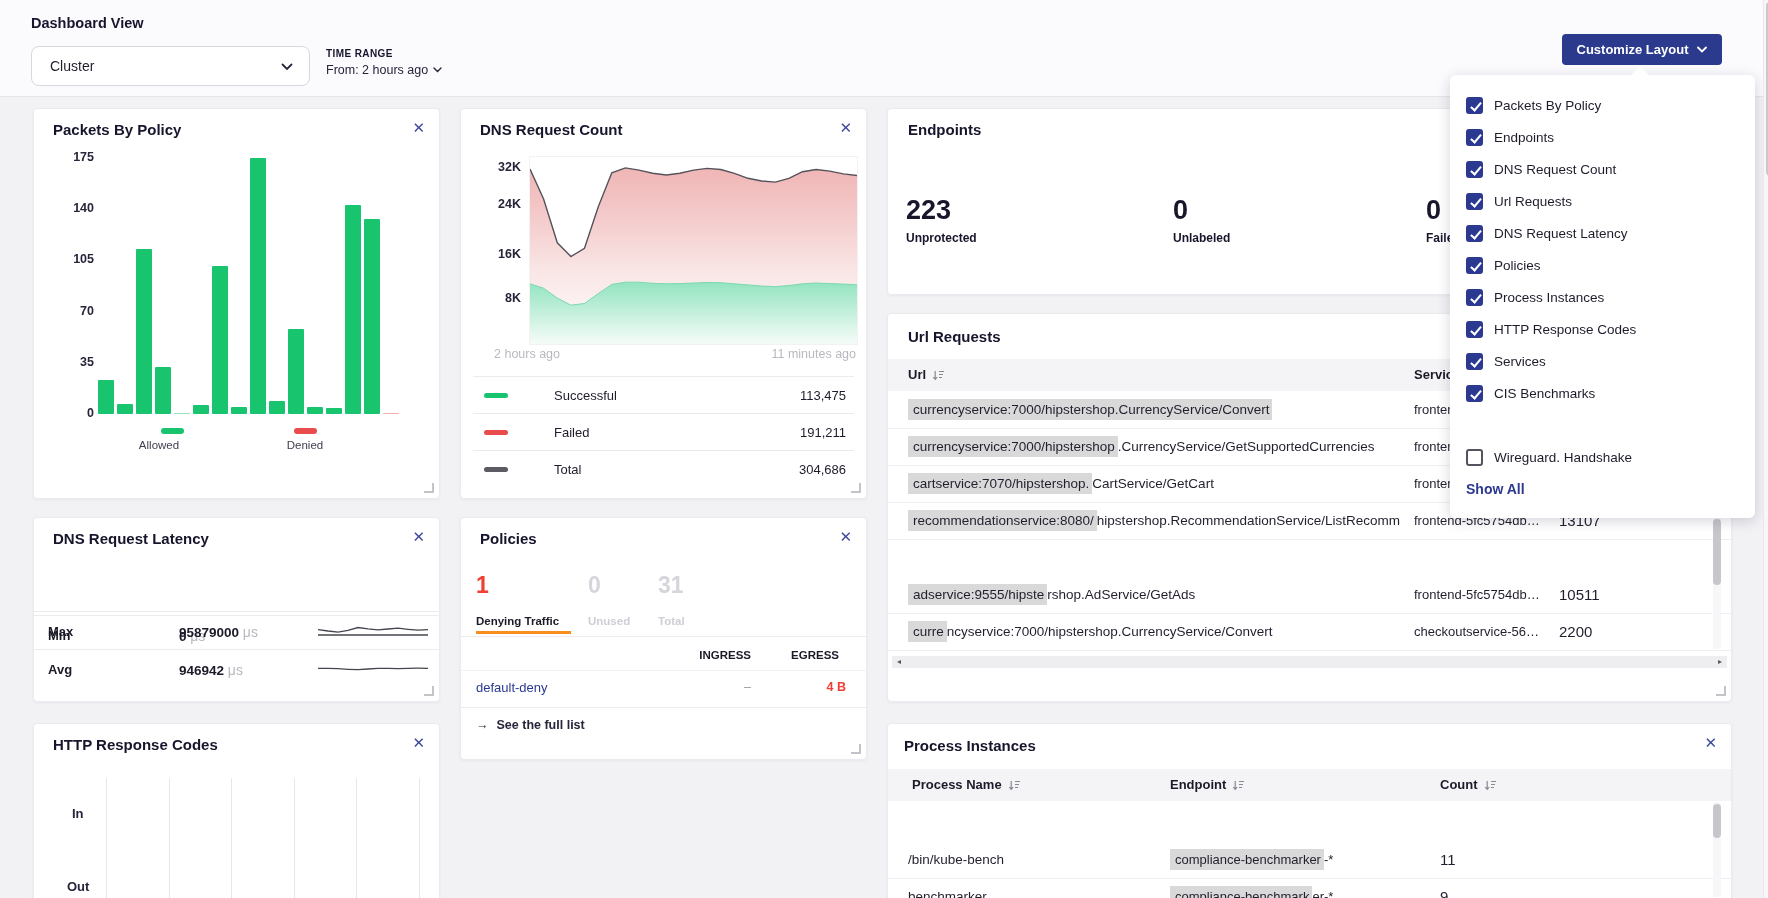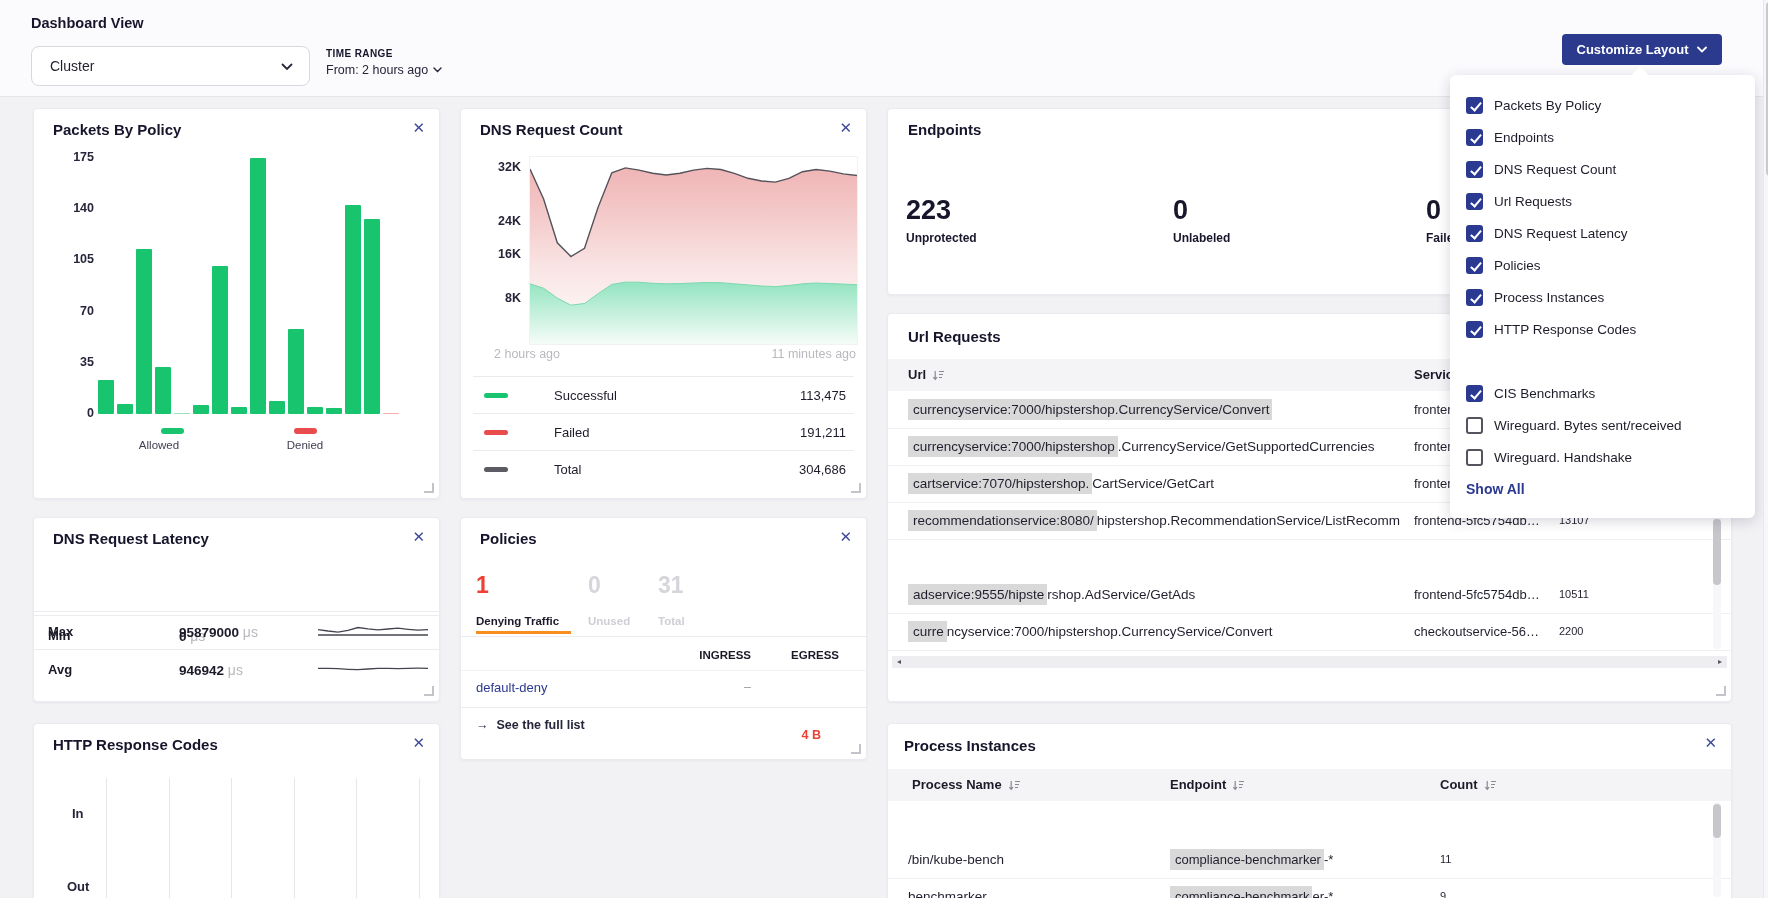--- a/index.html
+++ b/index.html
@@ -41,21 +41,21 @@
   
   .ep-stat{position:absolute;top:88px;}
   .ep-num{font-size:27px;font-weight:800;color:#17162b;line-height:1;}
   .ep-lab{margin-top:7px;font-size:12px;font-weight:700;color:#17162b;}
   
   .t-head{position:absolute;top:45px;left:0;right:0;height:32px;background:#f4f3f5;line-height:32px;font-size:13px;font-weight:700;color:#1b1a29;}
   .t-head .hcell{position:absolute;display:flex;align-items:center;gap:6px;height:32px;}
   .u-row{position:absolute;left:0;right:0;height:37px;border-bottom:1px solid #efeef2;}
   .u-url{position:absolute;left:20px;top:0;width:492px;height:37px;line-height:37px;white-space:nowrap;overflow:hidden;font-size:13.5px;color:#201f2e;}
   .u-svc{position:absolute;left:526px;top:0;width:138px;height:37px;line-height:37px;white-space:nowrap;overflow:hidden;font-size:13px;color:#201f2e;}
-  .u-cnt{position:absolute;left:671px;top:0;width:80px;height:37px;line-height:37px;font-size:11px;color:#201f2e;}
+  .u-cnt{position:absolute;left:671px;top:0;width:80px;height:37px;line-height:37px;font-size:15px;color:#201f2e;}
   .hl{background:#d9d9d9;padding:3px 3px 3px 5px;}
   .hscroll{position:absolute;left:4px;right:4px;top:342px;height:12px;background:#eeedf0;display:flex;align-items:center;justify-content:space-between;padding:0 5px;box-sizing:border-box;}
   .hscroll span{font-size:8px;color:#55545e;line-height:1;}
   .vscroll{position:absolute;width:8px;background:#f7f6f8;border-radius:4px;}
   .vthumb{position:absolute;left:0;width:8px;background:#c6c6cb;border-radius:4px;}
   
   .lat-row{position:absolute;left:0;right:0;height:38px;border-top:1px solid #ecebee;}
   .lat-lab{position:absolute;left:14px;top:12px;font-size:13px;font-weight:600;color:#1b1a29;}
   .lat-val{position:absolute;left:145px;top:12px;font-size:13.5px;font-weight:700;color:#1b1a29;}
   .lat-unit{font-weight:400;font-size:14px;color:#b9b8bf;}
@@ -152,21 +152,21 @@
     <div class="pb-lab" style="left:236px;">Denied</div>
     <div class="resize-h"></div>
   </div>
 
   <div class="card" style="left:460px;top:108px;width:405px;height:389px;">
     <div class="card-title">DNS Request Count</div>
     <span class="close-x">✕</span>
     <div style="position:absolute;left:20px;top:0;width:40px;height:100%;">
         <div class="ytick" style="top: 182.24px;">8K</div>
         <div class="ytick" style="top: 138.48px;">16K</div>
-        <div class="ytick" style="top: 105px;">24K</div>
+        <div class="ytick" style="top: 88px;">24K</div>
         <div class="ytick" style="top: 50.96px;">32K</div>
       </div>
     <div class="dc-plot">
       <svg width="327" height="187" viewBox="0 0 327 187" preserveAspectRatio="none" style="display:block;">
         <defs>
           <linearGradient id="gpink" x1="0" y1="0" x2="0" y2="1">
             <stop offset="0" stop-color="#eeadad" stop-opacity="0.9"></stop>
             <stop offset="0.55" stop-color="#f9e3e3"></stop>
             <stop offset="1" stop-color="#ffffff"></stop>
           </linearGradient>
@@ -311,21 +311,21 @@
     <div class="pol-num" style="left:127px;color:#d6d5dc;">0</div>
     <div class="pol-tab-lab" style="left:127px;color:#cfced6;">Unused</div>
     <div class="pol-num" style="left:197px;color:#d6d5dc;">31</div>
     <div class="pol-tab-lab" style="left:197px;color:#cfced6;">Total</div>
     <div class="pol-div" style="top:118px;"></div>
     <div class="pol-h" style="left:230px;">INGRESS</div>
     <div class="pol-h" style="left:318px;">EGRESS</div>
     <div class="pol-div" style="top:152px;background:#f3f2f6;"></div>
     <div class="pol-name">default-deny</div>
     <div class="pol-cell" style="left:230px;color:#9a99a2;">–</div>
-    <div class="pol-cell" style="left:300px;color:#ee4035;font-weight:600;margin-top:48px;">4 B</div>
+    <div class="pol-cell" style="left:325px;color:#ee4035;font-weight:600;">4 B</div>
     <div class="pol-div" style="top:189px;"></div>
     <div class="pol-foot">
       <span>→</span>
       <span>See the full list</span>
     </div>
     <div class="resize-h"></div>
   </div>
 
   <div class="card" style="left:33px;top:723px;width:405px;height:220px;">
     <div class="card-title">HTTP Response Codes</div>
@@ -410,27 +410,27 @@
         <span class="menu-label">Policies</span>
       </div>
     <div class="menu-item" style="top:208px;">
         <span class="cbx checked"></span>
         <span class="menu-label">Process Instances</span>
       </div>
     <div class="menu-item" style="top:240px;">
         <span class="cbx checked"></span>
         <span class="menu-label">HTTP Response Codes</span>
       </div>
+    <div class="menu-item" style="top:272px;">
+        <span class="cbx checked"></span>
+        <span class="menu-label">Services</span>
+      </div>
     <div class="menu-item" style="top:304px;">
         <span class="cbx checked"></span>
         <span class="menu-label">CIS Benchmarks</span>
-      </div>
-    <div class="menu-item" style="top:336px;">
-        <span class="cbx"></span>
-        <span class="menu-label">Wireguard. Bytes sent/received</span>
       </div>
     <div class="menu-item" style="top:368px;">
         <span class="cbx"></span>
         <span class="menu-label">Wireguard. Handshake</span>
       </div>
     <div class="show-all">Show All</div>
   </div>
 
   <div class="page-scrollbar">
     <div class="pthumb"></div>

